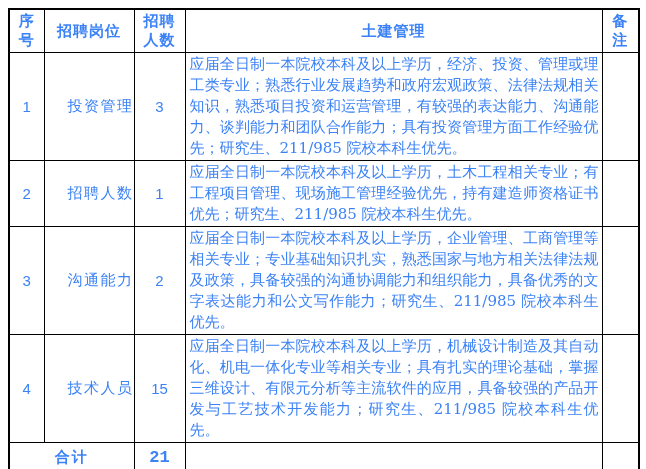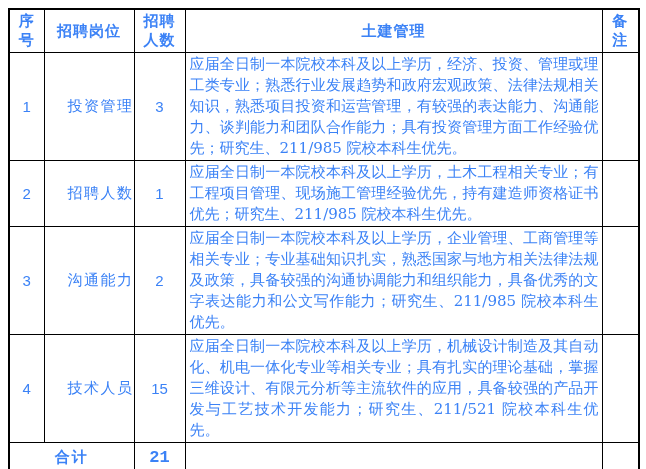--- a/index.html
+++ b/index.html
@@ -142,21 +142,21 @@
       <td class="cell-position">沟通能力</td>
       <td class="cell-count">2</td>
       <td class="cell-cond">应届全日制一本院校本科及以上学历，企业管理、工商管理等相关专业；专业基础知识扎实，熟悉国家与地方相关法律法规及政策，具备较强的沟通协调能力和组织能力，具备优秀的文字表达能力和公文写作能力；研究生、211/985 院校本科生优先。</td>
       <td class="cell-note"></td>
     </tr>
 
     <tr class="row-4">
       <td class="cell-no">4</td>
       <td class="cell-position">技术人员</td>
       <td class="cell-count">15</td>
-      <td class="cell-cond">应届全日制一本院校本科及以上学历，机械设计制造及其自动化、机电一体化专业等相关专业；具有扎实的理论基础，掌握三维设计、有限元分析等主流软件的应用，具备较强的产品开发与工艺技术开发能力；研究生、211/521 院校本科生优先。</td>
+      <td class="cell-cond">应届全日制一本院校本科及以上学历，机械设计制造及其自动化、机电一体化专业等相关专业；具有扎实的理论基础，掌握三维设计、有限元分析等主流软件的应用，具备较强的产品开发与工艺技术开发能力；研究生、211/985 院校本科生优先。</td>
       <td class="cell-note"></td>
     </tr>
 
     <tr class="row-total">
       <td class="cell-total-label" colspan="2">合计</td>
       <td class="cell-total-count">21</td>
       <td class="cell-cond"></td>
       <td class="cell-note"></td>
     </tr>
   </tbody>

